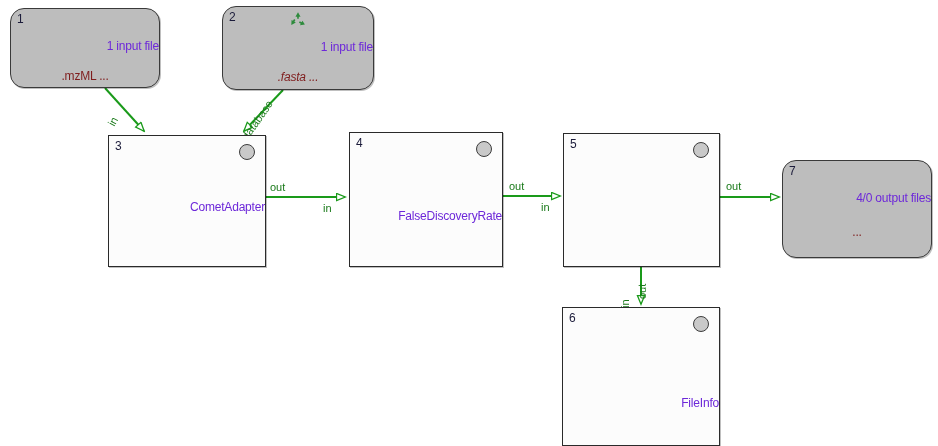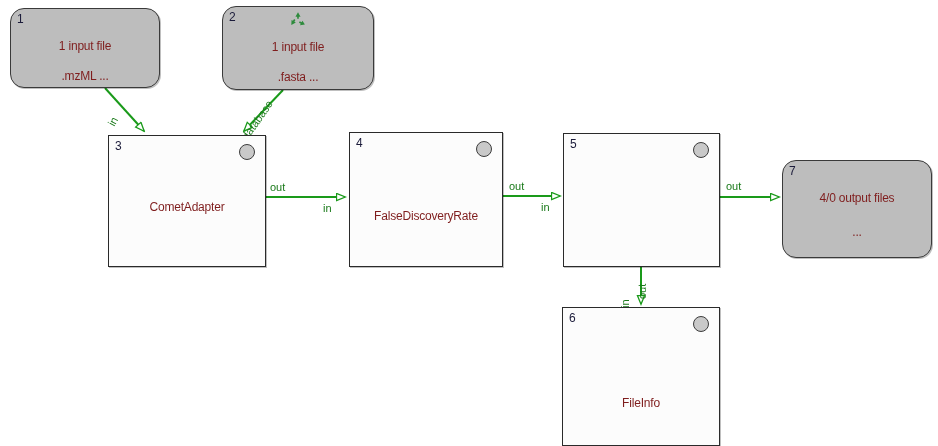--- a/index.html
+++ b/index.html
@@ -40,23 +40,23 @@
     left: 6px;
     top: 3px;
     font-size: 12px;
     color: #1b1b3a;
     line-height: 14px;
   }
   .node-title {
     position: absolute;
     left: 0;
     right: 0;
-    text-align: center;
+    text-align: right;
     font-size: 12px;
-    color: #7f1d1d;
+    color: #6d28d9;
     letter-spacing: -0.2px;
   }
   .node-sub {
     position: absolute;
     left: 0;
     right: 0;
     text-align: center;
     font-size: 12px;
     color: #7f1d1d;
     letter-spacing: -0.2px;
@@ -167,21 +167,21 @@
     <span class="recycle-icon">
       <svg width="18" height="18" viewBox="0 0 24 24" xmlns="http://www.w3.org/2000/svg">
         <g fill="#2e8b3d">
           <path d="M12 1.8 L15.4 7.6 L13.1 7.6 L13.1 10.3 L10.9 10.3 L10.9 7.6 L8.6 7.6 Z"></path>
           <path d="M3.1 18.6 L3.4 11.9 L5.3 13.1 L6.7 10.8 L8.6 11.9 L7.2 14.2 L9.2 15.4 Z"></path>
           <path d="M21.2 18.0 L14.6 18.9 L15.7 16.9 L13.3 15.6 L14.4 13.7 L16.8 15.0 L17.9 13.1 Z"></path>
         </g>
       </svg>
     </span>
     <span class="node-title" style="top:33px;">1 input file</span>
-    <span class="node-sub" style="top:63px;">.fasta ...</span>
+    <span class="node-sub" style="top:63px;font-style:italic;">.fasta ...</span>
   </div>
 
   <div class="node node-tool" style="left:108px; top:135px; width:158px; height:132px;">
     <span class="node-num">3</span>
     <span class="status-dot"></span>
     <span class="node-title" style="top:64px;">CometAdapter</span>
   </div>
 
   <div class="node node-tool" style="left:349px; top:132px; width:154px; height:135px;">
     <span class="node-num">4</span>

